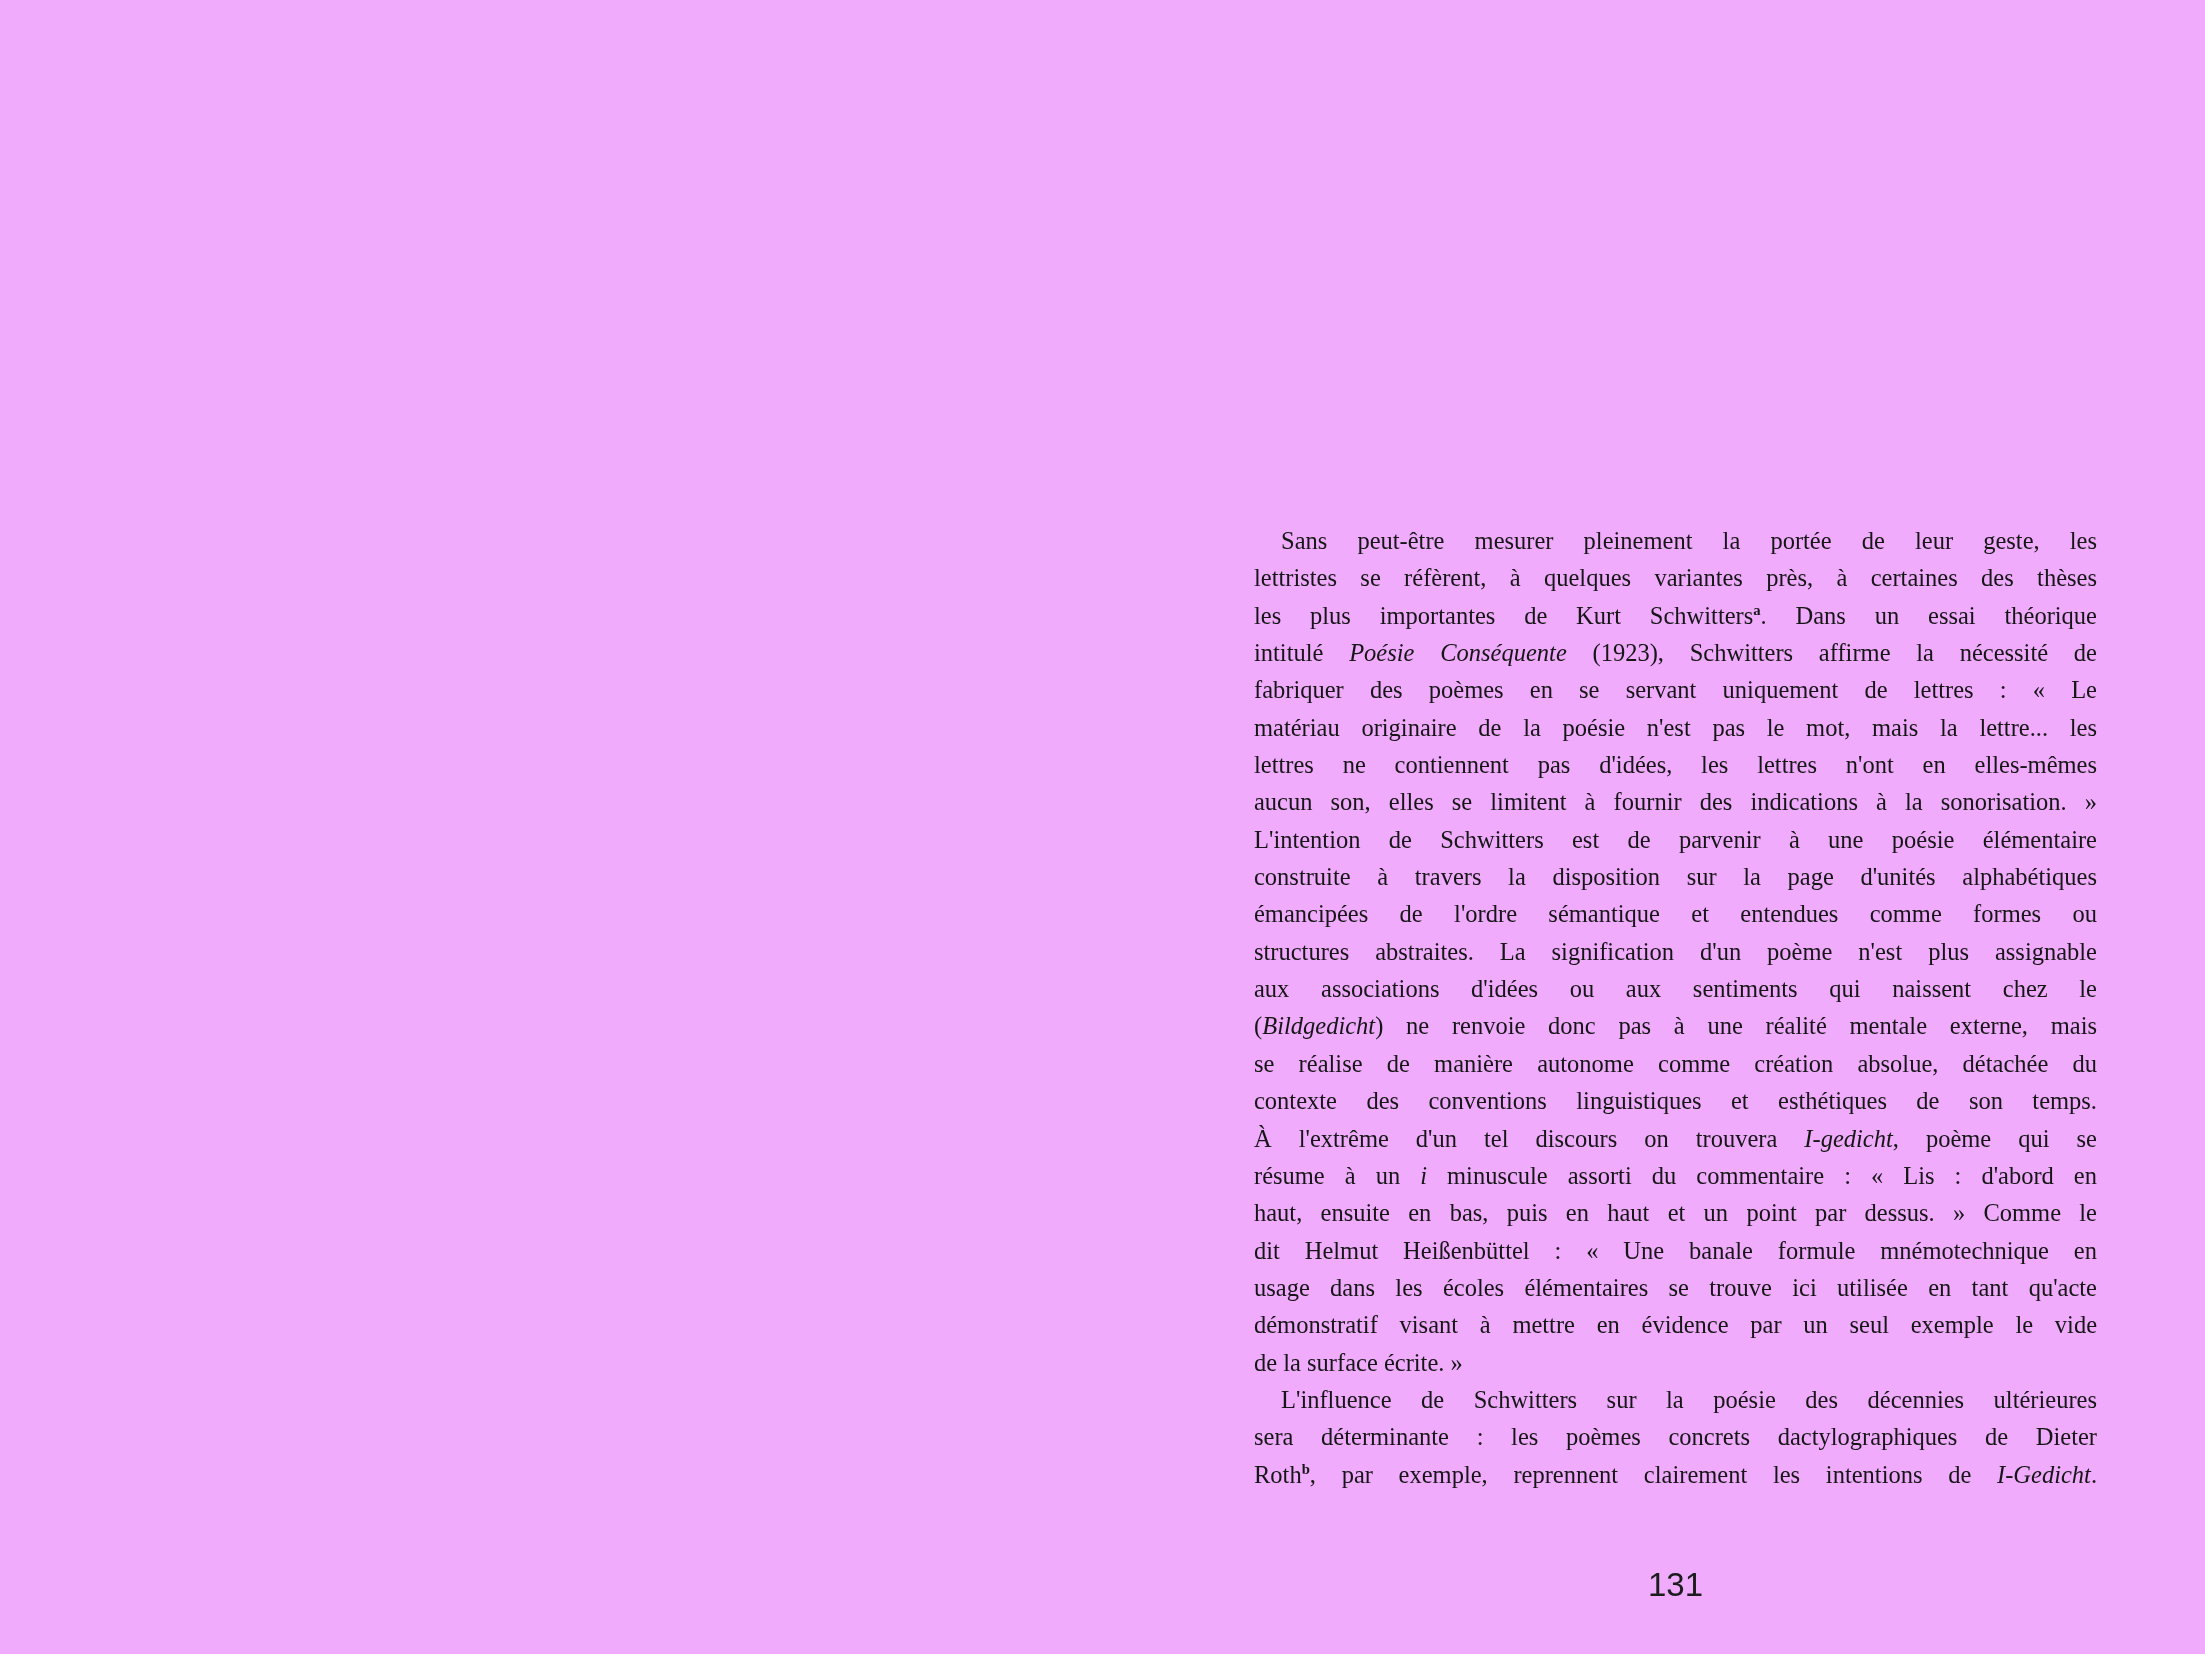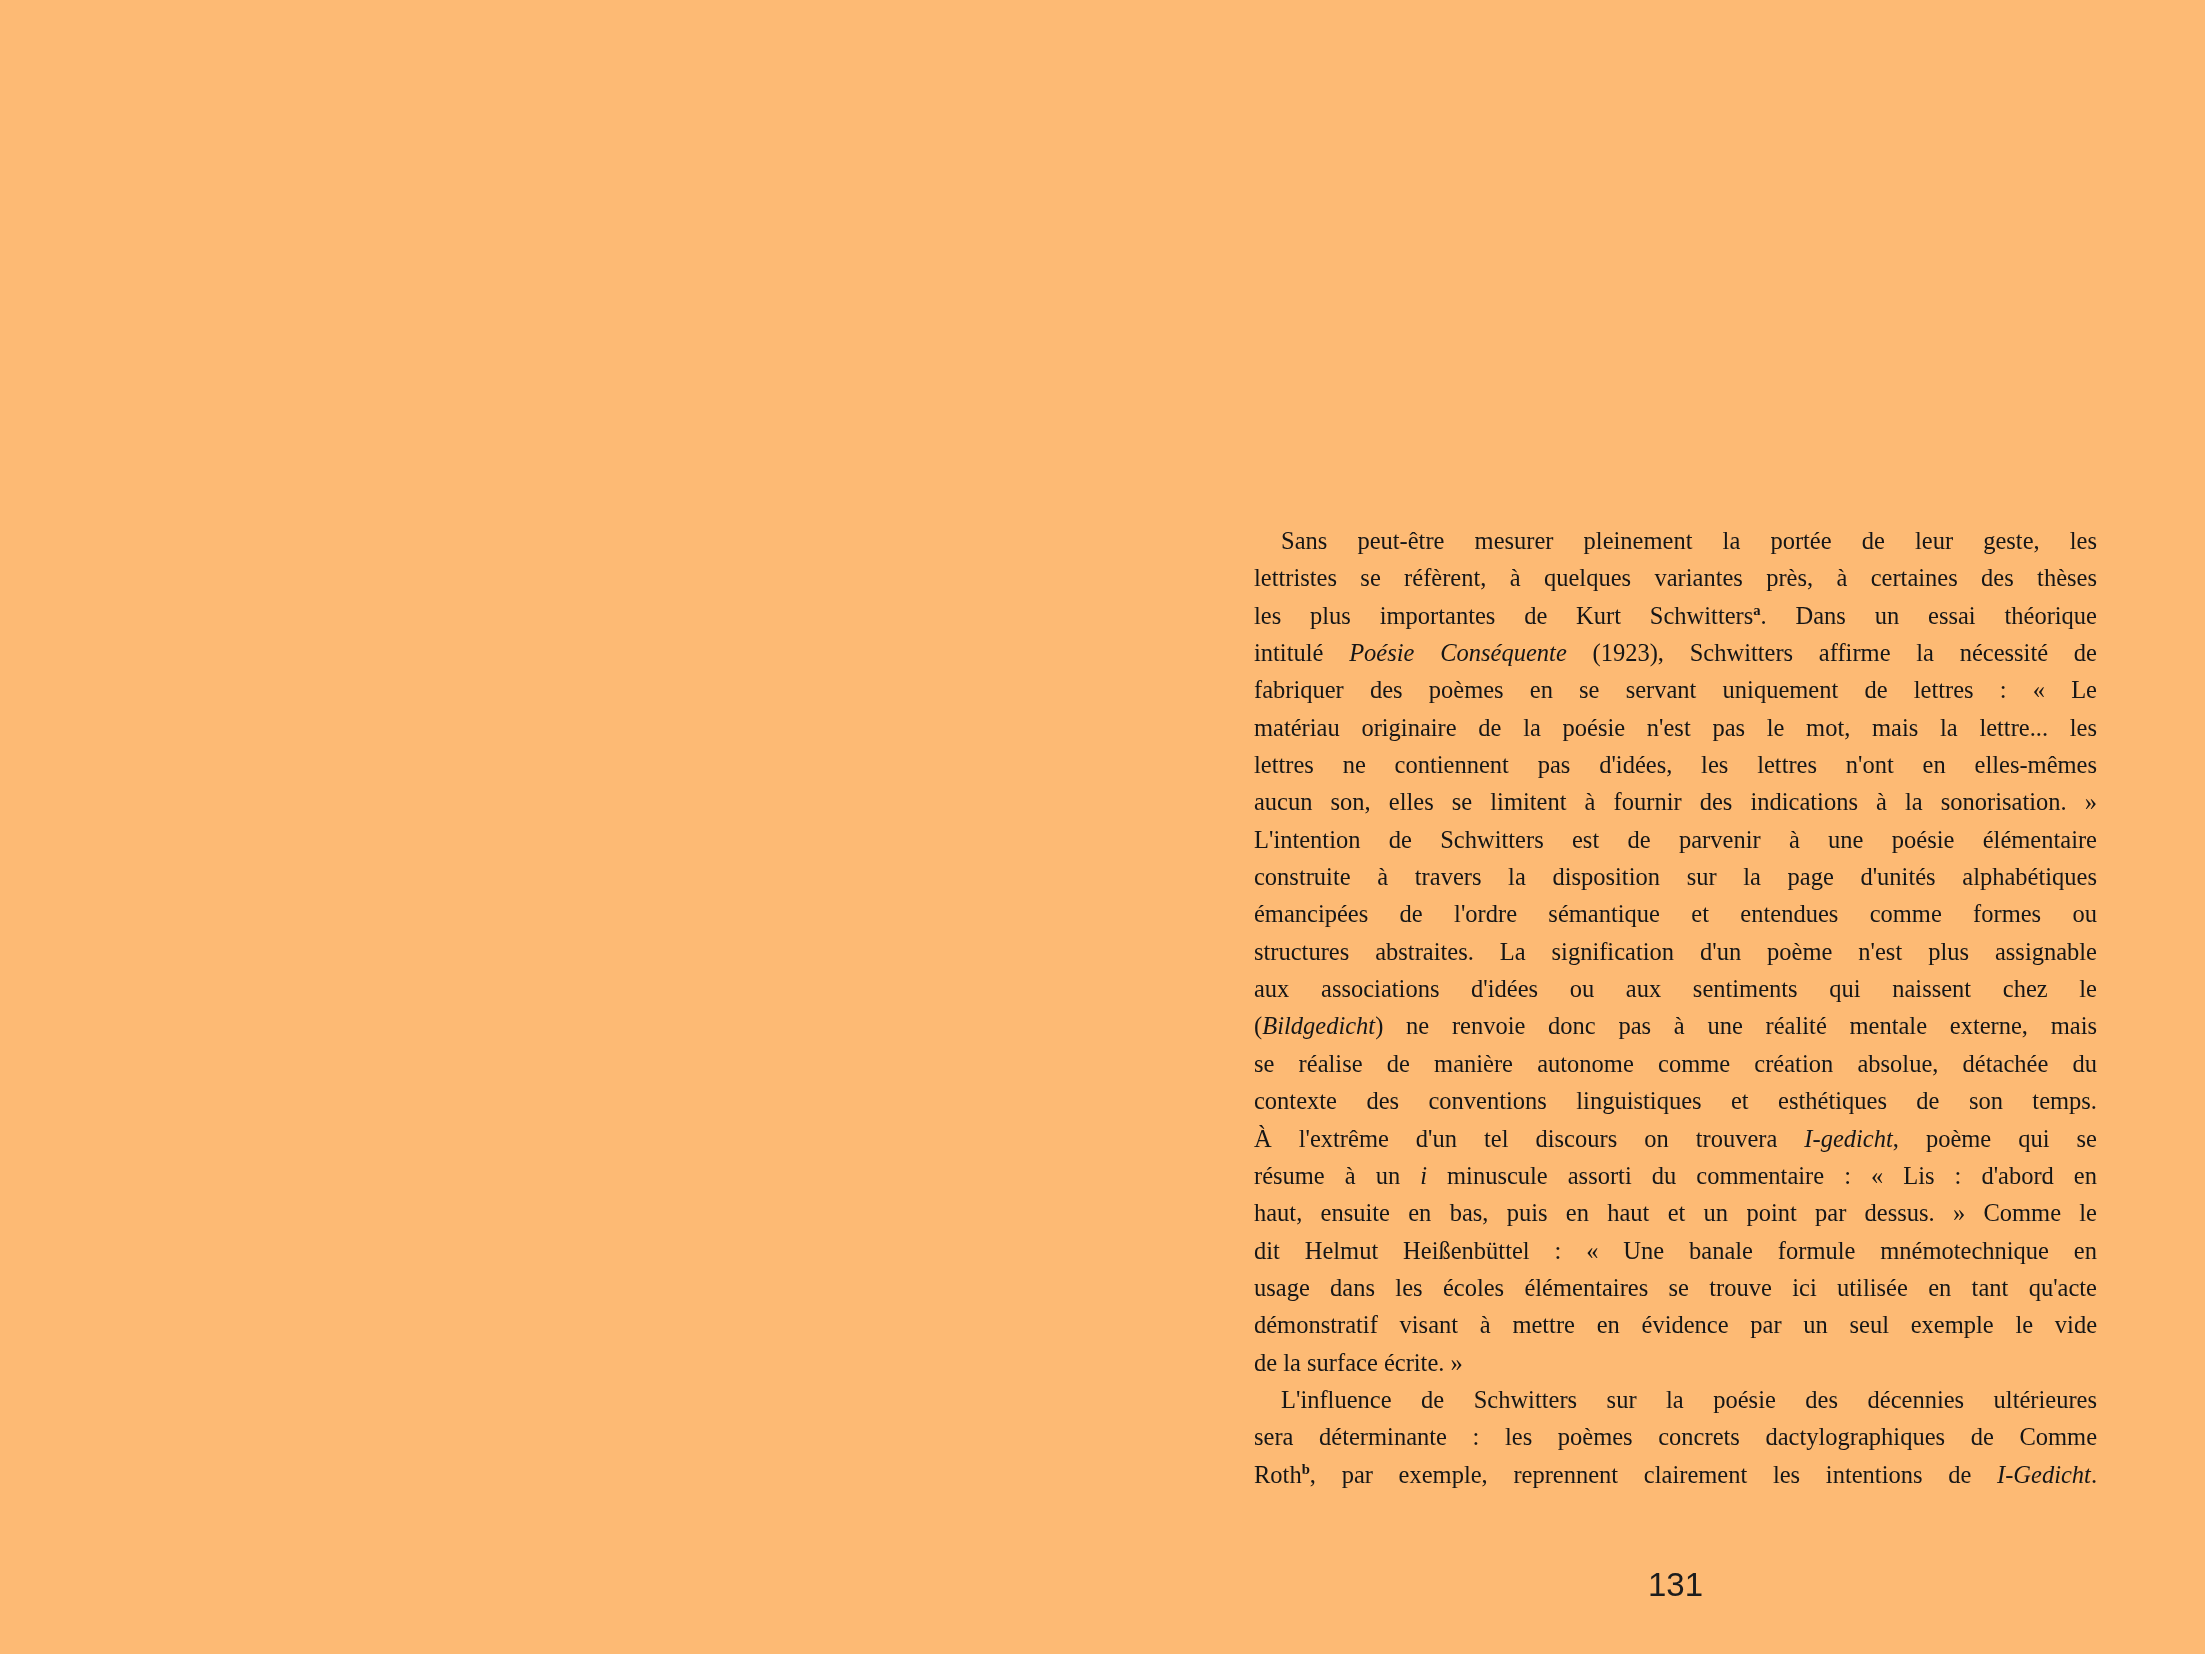--- a/index.html
+++ b/index.html
@@ -4,21 +4,21 @@
 <style>
   html, body {
     margin: 0;
     padding: 0;
     background: #ffffff;
   }
   .canvas {
     position: relative;
     width: 2205px;
     height: 1654px;
-    background: #fdba74;
+    background: #f0abfc;
     overflow: hidden;
     font-family: "Liberation Serif", "DejaVu Serif", serif;
     color: #161616;
   }
   .text-block {
     position: absolute;
     left: 1254px;
     top: 522px;
     width: 843px;
   }
@@ -76,18 +76,18 @@
         <div class="line"><span>À l'extrême d'un tel discours on trouvera </span><span class="it">I-gedicht</span><span>, poème qui se</span></div>
         <div class="line"><span>résume à un </span><span class="it">i</span><span> minuscule assorti du commentaire : « Lis : d'abord en</span></div>
         <div class="line"><span>haut, ensuite en bas, puis en haut et un point par dessus. » Comme le</span></div>
         <div class="line"><span>dit Helmut Heißenbüttel : « Une banale formule mnémotechnique en</span></div>
         <div class="line"><span>usage dans les écoles élémentaires se trouve ici utilisée en tant qu'acte</span></div>
         <div class="line"><span>démonstratif visant à mettre en évidence par un seul exemple le vide</span></div>
         <div class="line nojust"><span>de la surface écrite. »</span></div>
       </div>
       <div class="para">
         <div class="line indent"><span>L'influence de Schwitters sur la poésie des décennies ultérieures</span></div>
-        <div class="line"><span>sera déterminante : les poèmes concrets dactylographiques de Comme</span></div>
+        <div class="line"><span>sera déterminante : les poèmes concrets dactylographiques de Dieter</span></div>
         <div class="line"><span>Roth</span><span class="sup">b</span><span>, par exemple, reprennent clairement les intentions de </span><span class="it">I-Gedicht</span><span>.</span></div>
       </div>
     </div>
   <div class="page-number">131</div>
 </div>
 
 </body></html>

